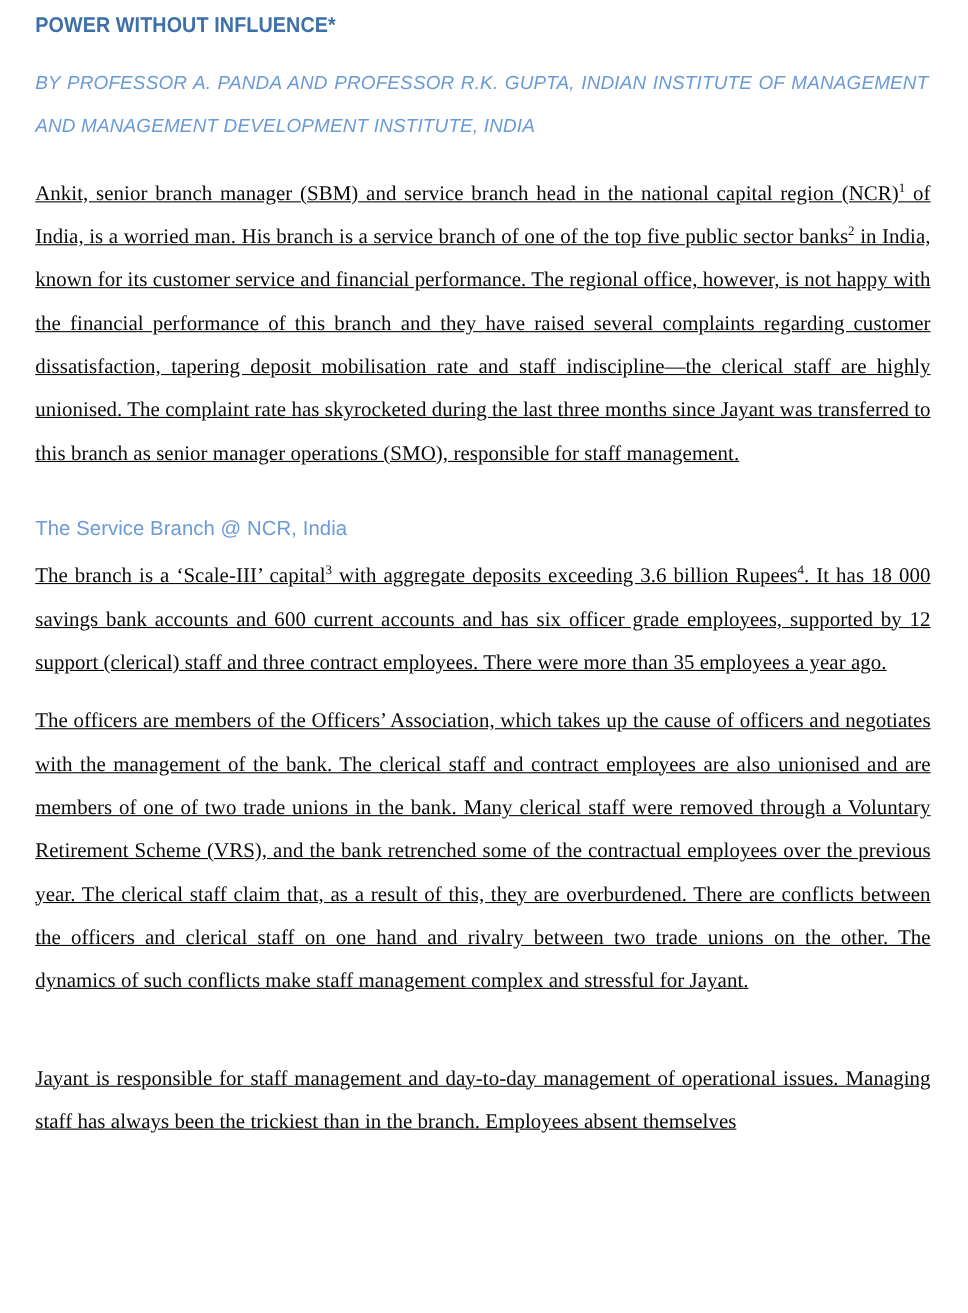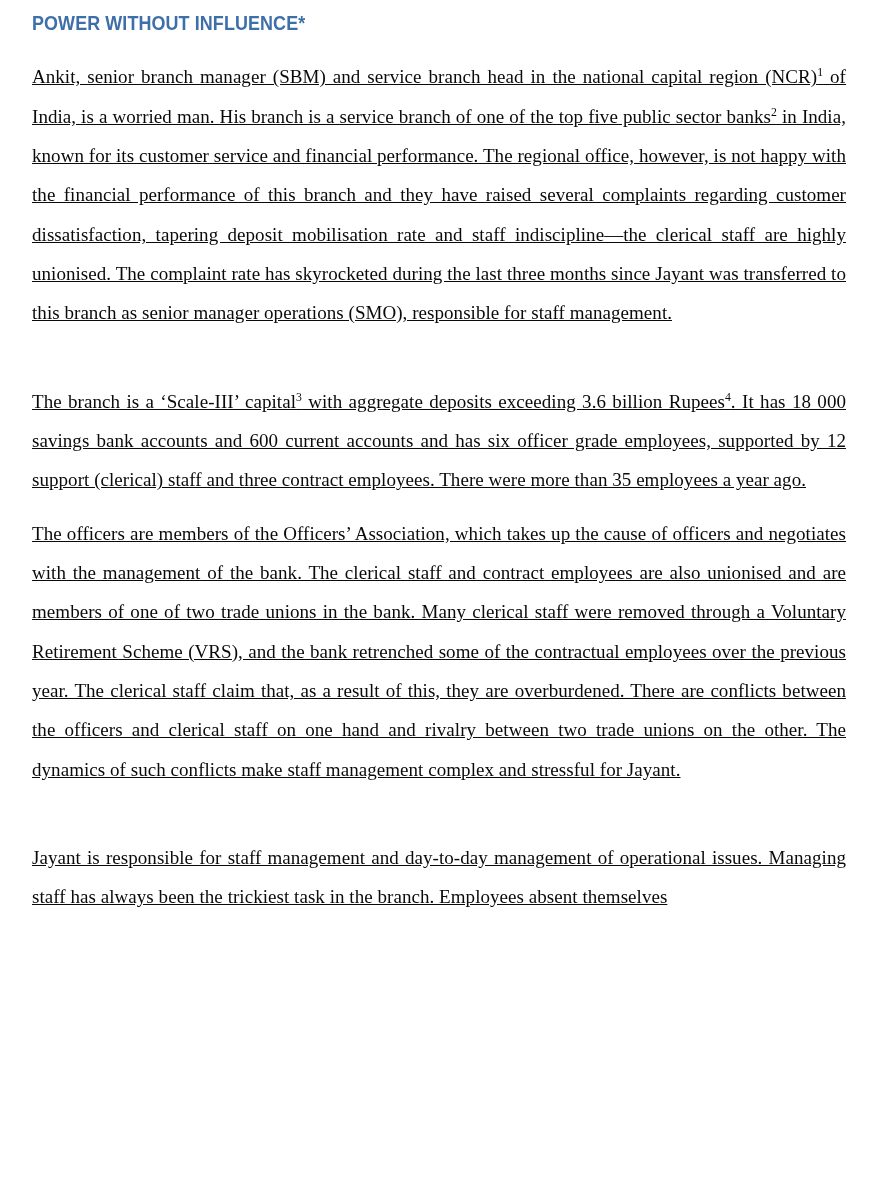--- a/index.html
+++ b/index.html
@@ -92,36 +92,38 @@
   .gap-before-heading { height: 36px; }
   .gap-after-heading  { height: 13px; }
 </style>
 </head>
 <body>
 
 <div class="page">
 
   <h1 class="doc-title">POWER WITHOUT INFLUENCE*</h1>
 
+  <p class="byline">BY PROFESSOR A. PANDA AND PROFESSOR R.K. GUPTA, INDIAN INSTITUTE OF MANAGEMENT AND MANAGEMENT DEVELOPMENT INSTITUTE, INDIA</p>
 
   <div class="gap-intro"></div>
 
   <p class="body-par"><span>Ankit, senior branch manager (SBM) and service branch head in the national capital region (NCR)</span><sup>1</sup><span> of India, is a worried man. His branch is a service branch of one of the top five public sector banks</span><sup>2</sup><span> in India, known for its customer service and financial performance. The regional office, however, is not happy with the financial performance of this branch and they have raised several complaints regarding customer dissatisfaction, tapering deposit mobilisation rate and staff indiscipline—the clerical staff are highly unionised. The complaint rate has skyrocketed during the last three months since Jayant was transferred to this branch as senior manager operations (SMO), responsible for staff management.</span></p>
 
   <div class="gap-before-heading"></div>
 
+  <h2 class="section-heading">The Service Branch @ NCR, India</h2>
 
   <div class="gap-after-heading"></div>
 
   <p class="body-par"><span>The branch is a ‘Scale-III’ capital</span><sup>3</sup><span> with aggregate deposits exceeding 3.6 billion Rupees</span><sup>4</sup><span>. It has 18 000 savings bank accounts and 600 current accounts and has six officer grade employees, supported by 12 support (clerical) staff and three contract employees. There were more than 35 employees a year ago.</span></p>
 
   <div class="gap-par"></div>
 
   <p class="body-par">The officers are members of the Officers’ Association, which takes up the cause of officers and negotiates with the management of the bank. The clerical staff and contract employees are also unionised and are members of one of two trade unions in the bank. Many clerical staff were removed through a Voluntary Retirement Scheme (VRS), and the bank retrenched some of the contractual employees over the previous year. The clerical staff claim that, as a result of this, they are overburdened. There are conflicts between the officers and clerical staff on one hand and rivalry between two trade unions on the other. The dynamics of such conflicts make staff management complex and stressful for Jayant.</p>
 
   <div class="gap-before-heading"></div>
 
 
   <div class="gap-after-heading"></div>
 
-  <p class="body-par">Jayant is responsible for staff management and day-to-day management of operational issues. Managing staff has always been the trickiest task in the branch. Employees absent themselves</p>
+  <p class="body-par">Jayant is responsible for staff management and day-to-day management of operational issues. Managing staff has always been the trickiest than in the branch. Employees absent themselves</p>
 
 </div>
 
 </body></html>

